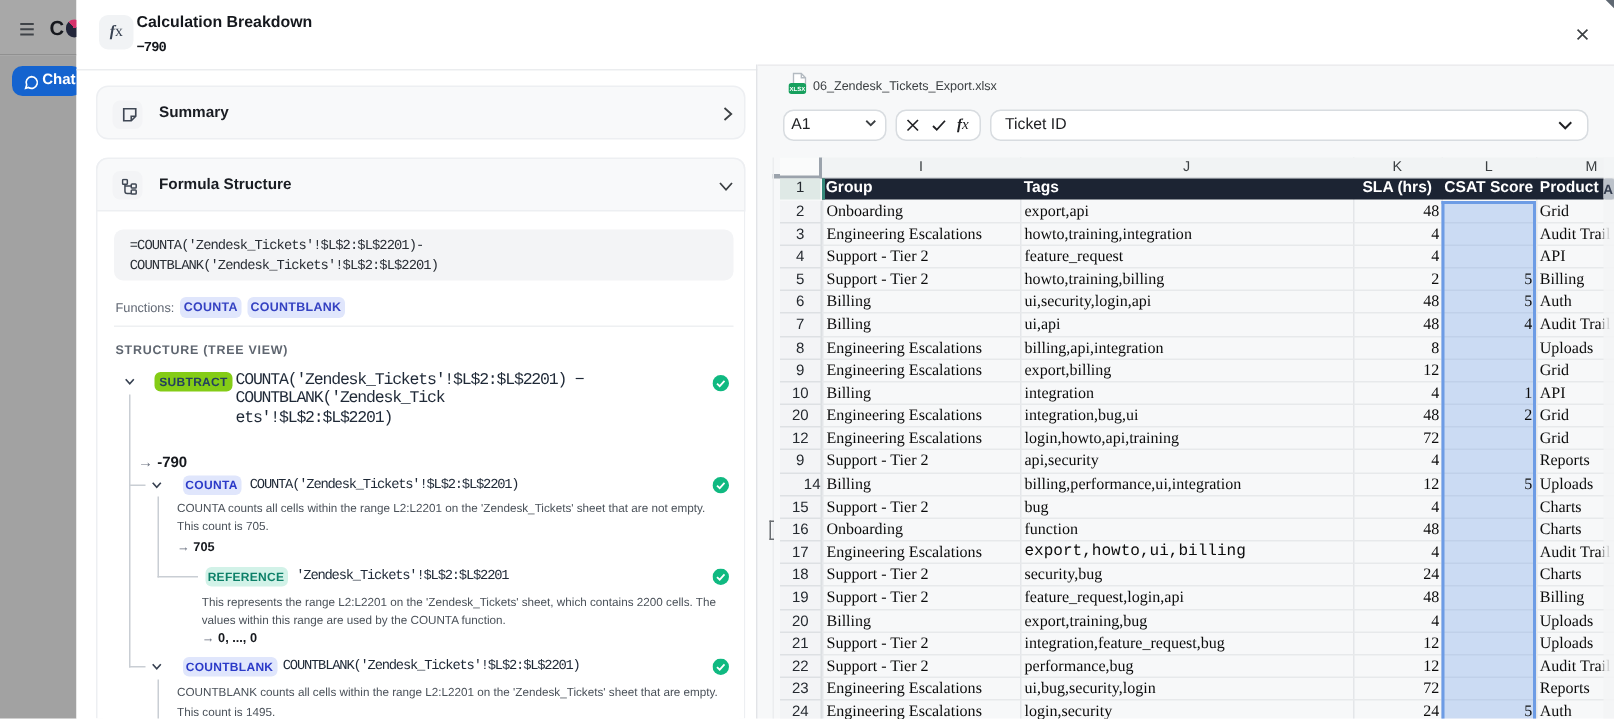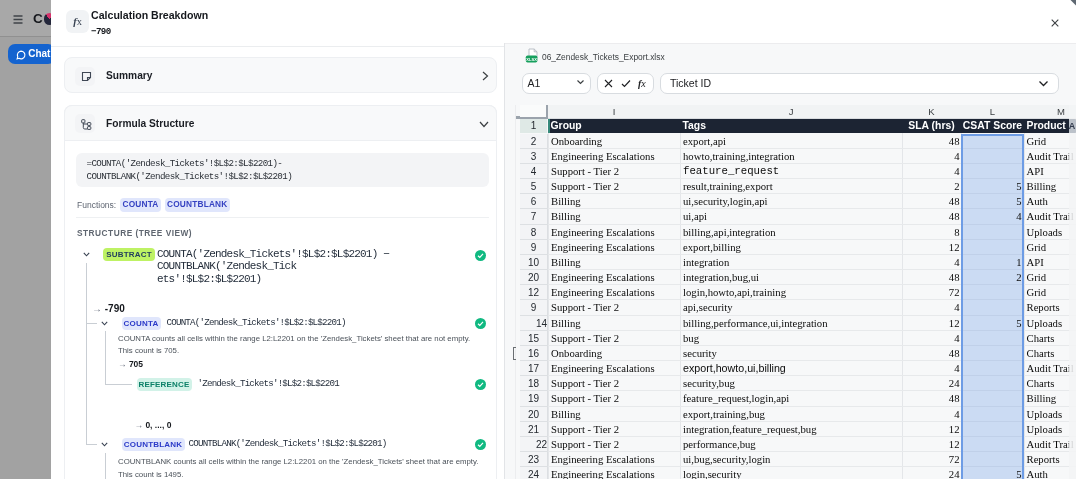--- a/index.html
+++ b/index.html
@@ -120,38 +120,38 @@
 <div class="a" style="left:520.0px;top:285.20px;width:27.0px;height:15.17px;line-height:15.17px;text-align:center;font-size:10px;color:#24292f">12</div>
 <div class="a" style="left:520.0px;top:300.37px;width:27.0px;height:15.17px;line-height:15.17px;text-align:center;font-size:10px;color:#24292f">9</div>
 <div class="a" style="left:520.0px;top:315.54px;width:27.0px;height:15.17px;line-height:15.17px;text-align:right;font-size:10px;color:#24292f">14</div>
 <div class="a" style="left:520.0px;top:330.71px;width:27.0px;height:15.17px;line-height:15.17px;text-align:center;font-size:10px;color:#24292f">15</div>
 <div class="a" style="left:520.0px;top:345.88px;width:27.0px;height:15.17px;line-height:15.17px;text-align:center;font-size:10px;color:#24292f">16</div>
 <div class="a" style="left:520.0px;top:361.05px;width:27.0px;height:15.17px;line-height:15.17px;text-align:center;font-size:10px;color:#24292f">17</div>
 <div class="a" style="left:520.0px;top:376.22px;width:27.0px;height:15.17px;line-height:15.17px;text-align:center;font-size:10px;color:#24292f">18</div>
 <div class="a" style="left:520.0px;top:391.39px;width:27.0px;height:15.17px;line-height:15.17px;text-align:center;font-size:10px;color:#24292f">19</div>
 <div class="a" style="left:520.0px;top:406.56px;width:27.0px;height:15.17px;line-height:15.17px;text-align:center;font-size:10px;color:#24292f">20</div>
 <div class="a" style="left:520.0px;top:421.73px;width:27.0px;height:15.17px;line-height:15.17px;text-align:center;font-size:10px;color:#24292f">21</div>
-<div class="a" style="left:520.0px;top:436.90px;width:27.0px;height:15.17px;line-height:15.17px;text-align:right;font-size:10px;color:#24292f">22</div>
+<div class="a" style="left:520.0px;top:436.90px;width:27.0px;height:15.17px;line-height:15.17px;text-align:center;font-size:10px;color:#24292f">22</div>
 <div class="a" style="left:520.0px;top:452.07px;width:27.0px;height:15.17px;line-height:15.17px;text-align:center;font-size:10px;color:#24292f">23</div>
 <div class="a" style="left:520.0px;top:467.24px;width:27.0px;height:15.17px;line-height:15.17px;text-align:center;font-size:10px;color:#24292f">24</div>
 <div class="a" style="left:961.0px;top:133.5px;width:63.0px;height:345.5px;background:rgba(96,148,229,0.29);border-left:2px solid #6d9ce5;border-right:2px solid #6d9ce5;border-top:2px solid #6d9ce5"></div>
 <div class="a" style="left:551.0px;top:133.50px;height:15.17px;line-height:15.17px;font-size:10.7px;color:#0b0b0b;font-family:'Liberation Serif',serif;white-space:nowrap">Onboarding</div>
 <div class="a" style="left:683.0px;top:133.50px;height:15.17px;line-height:15.17px;font-size:10.7px;color:#0b0b0b;font-family:'Liberation Serif',serif;white-space:nowrap">export,api</div>
 <div class="a" style="left:902.0px;top:133.50px;width:57.5px;text-align:right;height:15.17px;line-height:15.17px;font-size:10.7px;color:#0b0b0b;font-family:'Liberation Serif',serif;white-space:nowrap">48</div>
 <div class="a" style="left:1026.5px;top:133.50px;height:15.17px;line-height:15.17px;font-size:10.7px;color:#0b0b0b;font-family:'Liberation Serif',serif;white-space:nowrap">Grid</div>
 <div class="a" style="left:551.0px;top:148.67px;height:15.17px;line-height:15.17px;font-size:10.7px;color:#0b0b0b;font-family:'Liberation Serif',serif;white-space:nowrap">Engineering Escalations</div>
 <div class="a" style="left:683.0px;top:148.67px;height:15.17px;line-height:15.17px;font-size:10.7px;color:#0b0b0b;font-family:'Liberation Serif',serif;white-space:nowrap">howto,training,integration</div>
 <div class="a" style="left:902.0px;top:148.67px;width:57.5px;text-align:right;height:15.17px;line-height:15.17px;font-size:10.7px;color:#0b0b0b;font-family:'Liberation Serif',serif;white-space:nowrap">4</div>
 <div class="a" style="left:1026.5px;top:148.67px;height:15.17px;line-height:15.17px;font-size:10.7px;color:#0b0b0b;font-family:'Liberation Serif',serif;white-space:nowrap">Audit Trail</div>
 <div class="a" style="left:551.0px;top:163.84px;height:15.17px;line-height:15.17px;font-size:10.7px;color:#0b0b0b;font-family:'Liberation Serif',serif;white-space:nowrap">Support - Tier 2</div>
-<div class="a" style="left:683.0px;top:163.84px;height:15.17px;line-height:15.17px;font-size:10.7px;color:#0b0b0b;font-family:Liberation Mono, monospace;white-space:nowrap">feature_request</div>
+<div class="a" style="left:683.0px;top:163.84px;height:15.17px;line-height:15.17px;font-size:10.7px;color:#0b0b0b;font-family:Liberation Serif, serif;white-space:nowrap">feature_request</div>
 <div class="a" style="left:902.0px;top:163.84px;width:57.5px;text-align:right;height:15.17px;line-height:15.17px;font-size:10.7px;color:#0b0b0b;font-family:'Liberation Serif',serif;white-space:nowrap">4</div>
 <div class="a" style="left:1026.5px;top:163.84px;height:15.17px;line-height:15.17px;font-size:10.7px;color:#0b0b0b;font-family:'Liberation Serif',serif;white-space:nowrap">API</div>
 <div class="a" style="left:551.0px;top:179.01px;height:15.17px;line-height:15.17px;font-size:10.7px;color:#0b0b0b;font-family:'Liberation Serif',serif;white-space:nowrap">Support - Tier 2</div>
-<div class="a" style="left:683.0px;top:179.01px;height:15.17px;line-height:15.17px;font-size:10.7px;color:#0b0b0b;font-family:'Liberation Serif',serif;white-space:nowrap">result,training,export</div>
+<div class="a" style="left:683.0px;top:179.01px;height:15.17px;line-height:15.17px;font-size:10.7px;color:#0b0b0b;font-family:'Liberation Serif',serif;white-space:nowrap">howto,training,billing</div>
 <div class="a" style="left:902.0px;top:179.01px;width:57.5px;text-align:right;height:15.17px;line-height:15.17px;font-size:10.7px;color:#0b0b0b;font-family:'Liberation Serif',serif;white-space:nowrap">2</div>
 <div class="a" style="left:961.0px;top:179.01px;width:60.5px;text-align:right;height:15.17px;line-height:15.17px;font-size:10.7px;color:#0b0b0b;font-family:'Liberation Serif',serif;white-space:nowrap">5</div>
 <div class="a" style="left:1026.5px;top:179.01px;height:15.17px;line-height:15.17px;font-size:10.7px;color:#0b0b0b;font-family:'Liberation Serif',serif;white-space:nowrap">Billing</div>
 <div class="a" style="left:551.0px;top:194.18px;height:15.17px;line-height:15.17px;font-size:10.7px;color:#0b0b0b;font-family:'Liberation Serif',serif;white-space:nowrap">Billing</div>
 <div class="a" style="left:683.0px;top:194.18px;height:15.17px;line-height:15.17px;font-size:10.7px;color:#0b0b0b;font-family:'Liberation Serif',serif;white-space:nowrap">ui,security,login,api</div>
 <div class="a" style="left:902.0px;top:194.18px;width:57.5px;text-align:right;height:15.17px;line-height:15.17px;font-size:10.7px;color:#0b0b0b;font-family:'Liberation Serif',serif;white-space:nowrap">48</div>
 <div class="a" style="left:961.0px;top:194.18px;width:60.5px;text-align:right;height:15.17px;line-height:15.17px;font-size:10.7px;color:#0b0b0b;font-family:'Liberation Serif',serif;white-space:nowrap">5</div>
 <div class="a" style="left:1026.5px;top:194.18px;height:15.17px;line-height:15.17px;font-size:10.7px;color:#0b0b0b;font-family:'Liberation Serif',serif;white-space:nowrap">Auth</div>
 <div class="a" style="left:551.0px;top:209.35px;height:15.17px;line-height:15.17px;font-size:10.7px;color:#0b0b0b;font-family:'Liberation Serif',serif;white-space:nowrap">Billing</div>
 <div class="a" style="left:683.0px;top:209.35px;height:15.17px;line-height:15.17px;font-size:10.7px;color:#0b0b0b;font-family:'Liberation Serif',serif;white-space:nowrap">ui,api</div>
@@ -187,25 +187,25 @@
 <div class="a" style="left:551.0px;top:315.54px;height:15.17px;line-height:15.17px;font-size:10.7px;color:#0b0b0b;font-family:'Liberation Serif',serif;white-space:nowrap">Billing</div>
 <div class="a" style="left:683.0px;top:315.54px;height:15.17px;line-height:15.17px;font-size:10.7px;color:#0b0b0b;font-family:'Liberation Serif',serif;white-space:nowrap">billing,performance,ui,integration</div>
 <div class="a" style="left:902.0px;top:315.54px;width:57.5px;text-align:right;height:15.17px;line-height:15.17px;font-size:10.7px;color:#0b0b0b;font-family:'Liberation Serif',serif;white-space:nowrap">12</div>
 <div class="a" style="left:961.0px;top:315.54px;width:60.5px;text-align:right;height:15.17px;line-height:15.17px;font-size:10.7px;color:#0b0b0b;font-family:'Liberation Serif',serif;white-space:nowrap">5</div>
 <div class="a" style="left:1026.5px;top:315.54px;height:15.17px;line-height:15.17px;font-size:10.7px;color:#0b0b0b;font-family:'Liberation Serif',serif;white-space:nowrap">Uploads</div>
 <div class="a" style="left:551.0px;top:330.71px;height:15.17px;line-height:15.17px;font-size:10.7px;color:#0b0b0b;font-family:'Liberation Serif',serif;white-space:nowrap">Support - Tier 2</div>
 <div class="a" style="left:683.0px;top:330.71px;height:15.17px;line-height:15.17px;font-size:10.7px;color:#0b0b0b;font-family:'Liberation Serif',serif;white-space:nowrap">bug</div>
 <div class="a" style="left:902.0px;top:330.71px;width:57.5px;text-align:right;height:15.17px;line-height:15.17px;font-size:10.7px;color:#0b0b0b;font-family:'Liberation Serif',serif;white-space:nowrap">4</div>
 <div class="a" style="left:1026.5px;top:330.71px;height:15.17px;line-height:15.17px;font-size:10.7px;color:#0b0b0b;font-family:'Liberation Serif',serif;white-space:nowrap">Charts</div>
 <div class="a" style="left:551.0px;top:345.88px;height:15.17px;line-height:15.17px;font-size:10.7px;color:#0b0b0b;font-family:'Liberation Serif',serif;white-space:nowrap">Onboarding</div>
-<div class="a" style="left:683.0px;top:345.88px;height:15.17px;line-height:15.17px;font-size:10.7px;color:#0b0b0b;font-family:'Liberation Serif',serif;white-space:nowrap">security</div>
+<div class="a" style="left:683.0px;top:345.88px;height:15.17px;line-height:15.17px;font-size:10.7px;color:#0b0b0b;font-family:'Liberation Serif',serif;white-space:nowrap">function</div>
 <div class="a" style="left:902.0px;top:345.88px;width:57.5px;text-align:right;height:15.17px;line-height:15.17px;font-size:10.7px;color:#0b0b0b;font-family:'Liberation Serif',serif;white-space:nowrap">48</div>
 <div class="a" style="left:1026.5px;top:345.88px;height:15.17px;line-height:15.17px;font-size:10.7px;color:#0b0b0b;font-family:'Liberation Serif',serif;white-space:nowrap">Charts</div>
 <div class="a" style="left:551.0px;top:361.05px;height:15.17px;line-height:15.17px;font-size:10.7px;color:#0b0b0b;font-family:'Liberation Serif',serif;white-space:nowrap">Engineering Escalations</div>
-<div class="a" style="left:683.0px;top:361.05px;height:15.17px;line-height:15.17px;font-size:10.7px;color:#0b0b0b;font-family:Liberation Sans, sans-serif;white-space:nowrap">export,howto,ui,billing</div>
+<div class="a" style="left:683.0px;top:361.05px;height:15.17px;line-height:15.17px;font-size:10.7px;color:#0b0b0b;font-family:Liberation Mono, monospace;white-space:nowrap">export,howto,ui,billing</div>
 <div class="a" style="left:902.0px;top:361.05px;width:57.5px;text-align:right;height:15.17px;line-height:15.17px;font-size:10.7px;color:#0b0b0b;font-family:'Liberation Serif',serif;white-space:nowrap">4</div>
 <div class="a" style="left:1026.5px;top:361.05px;height:15.17px;line-height:15.17px;font-size:10.7px;color:#0b0b0b;font-family:'Liberation Serif',serif;white-space:nowrap">Audit Trail</div>
 <div class="a" style="left:551.0px;top:376.22px;height:15.17px;line-height:15.17px;font-size:10.7px;color:#0b0b0b;font-family:'Liberation Serif',serif;white-space:nowrap">Support - Tier 2</div>
 <div class="a" style="left:683.0px;top:376.22px;height:15.17px;line-height:15.17px;font-size:10.7px;color:#0b0b0b;font-family:'Liberation Serif',serif;white-space:nowrap">security,bug</div>
 <div class="a" style="left:902.0px;top:376.22px;width:57.5px;text-align:right;height:15.17px;line-height:15.17px;font-size:10.7px;color:#0b0b0b;font-family:'Liberation Serif',serif;white-space:nowrap">24</div>
 <div class="a" style="left:1026.5px;top:376.22px;height:15.17px;line-height:15.17px;font-size:10.7px;color:#0b0b0b;font-family:'Liberation Serif',serif;white-space:nowrap">Charts</div>
 <div class="a" style="left:551.0px;top:391.39px;height:15.17px;line-height:15.17px;font-size:10.7px;color:#0b0b0b;font-family:'Liberation Serif',serif;white-space:nowrap">Support - Tier 2</div>
 <div class="a" style="left:683.0px;top:391.39px;height:15.17px;line-height:15.17px;font-size:10.7px;color:#0b0b0b;font-family:'Liberation Serif',serif;white-space:nowrap">feature_request,login,api</div>
 <div class="a" style="left:902.0px;top:391.39px;width:57.5px;text-align:right;height:15.17px;line-height:15.17px;font-size:10.7px;color:#0b0b0b;font-family:'Liberation Serif',serif;white-space:nowrap">48</div>
 <div class="a" style="left:1026.5px;top:391.39px;height:15.17px;line-height:15.17px;font-size:10.7px;color:#0b0b0b;font-family:'Liberation Serif',serif;white-space:nowrap">Billing</div>
@@ -281,21 +281,21 @@
 <div class="a" style="left:24.5px;top:152.5px;width:413px;height:34.5px;background:#f3f4f6;border-radius:6px"></div>
 <div class="a" style="left:35.5px;top:156.5px;font-family:'Liberation Mono',monospace;font-size:9.2px;letter-spacing:-0.62px;color:#2a2f36;line-height:13.5px">=COUNTA('Zendesk_Tickets'!$L$2:$L$2201)-<br>COUNTBLANK('Zendesk_Tickets'!$L$2:$L$2201)</div>
 <div class="a" style="left:26.0px;top:199.5px;font-size:8.5px;color:#5f6672;line-height:11px">Functions:</div>
 <div class="a" style="left:69.0px;top:198px;width:41px;background:#e0e6fc;color:#3542c2;font-size:8.3px;font-weight:bold;letter-spacing:0.2px;border-radius:4px;height:13.5px;line-height:13.5px;text-align:center">COUNTA</div>
 <div class="a" style="left:114.0px;top:198px;width:64.5px;background:#e0e6fc;color:#3542c2;font-size:8.3px;font-weight:bold;letter-spacing:0.2px;border-radius:4px;height:13.5px;line-height:13.5px;text-align:center">COUNTBLANK</div>
 <div class="a" style="left:24.5px;top:217px;width:413px;height:1px;background:#eef0f2"></div>
 <div class="a" style="left:26.0px;top:227.5px;font-size:8.3px;font-weight:bold;color:#5f6670;letter-spacing:0.5px;line-height:11px">STRUCTURE (TREE VIEW)</div>
 <svg class="a" style="left:31.5px;top:252.0px" width="7" height="5" viewBox="0 0 7 5">
         <path d="M0.8 0.8 L3.5 3.8 L6.2 0.8" fill="none" stroke="#374151" stroke-width="1.1"></path>
       </svg>
-<div class="a" style="left:52.0px;top:247.5px;width:52px;height:13px;line-height:13px;text-align:center;background:#bef264;color:#24405e;font-size:8px;font-weight:bold;letter-spacing:0.2px;border-radius:4px">SUBTRACT</div>
+<div class="a" style="left:52.0px;top:247.5px;width:52px;height:13px;line-height:13px;text-align:center;background:#84cc16;color:#24405e;font-size:8px;font-weight:bold;letter-spacing:0.2px;border-radius:4px">SUBTRACT</div>
 <div class="a" style="left:106.0px;top:247.5px;font-family:'Liberation Mono',monospace;font-size:11px;letter-spacing:-0.8px;color:#1f2937;line-height:12.9px">COUNTA('Zendesk_Tickets'!$L$2:$L$2201) − COUNTBLANK('Zendesk_Tick<br>ets'!$L$2:$L$2201)</div>
 <svg class="a" style="left:423.5px;top:249.5px" width="11" height="11" viewBox="0 0 11 11">
         <circle cx="5.5" cy="5.5" r="5.5" fill="#10b981"></circle>
         <path d="M3 5.7 L4.8 7.4 L8 3.9" fill="none" stroke="#fff" stroke-width="1.2"></path>
       </svg>
 <div class="a" style="left:41px;top:302.5px;font-size:10px;color:#6b7280;line-height:11px">→ <b style="color:#15181d">-790</b></div>
 <div class="a" style="left:35.0px;top:263px;width:1px;height:181.5px;background:#c9ced4"></div>
 <div class="a" style="left:35.0px;top:322.5px;width:11px;height:1px;background:#c9ced4"></div>
 <div class="a" style="left:35.0px;top:444px;width:11px;height:1px;background:#c9ced4"></div>
 <svg class="a" style="left:49.5px;top:320.5px" width="7" height="5" viewBox="0 0 7 5">
@@ -310,20 +310,21 @@
 <div class="a" style="left:67.0px;top:332.5px;font-size:7.8px;color:#4a5159;line-height:12.6px">COUNTA counts all cells within the range L2:L2201 on the 'Zendesk_Tickets' sheet that are not empty.<br>This count is 705.</div>
 <div class="a" style="left:67.0px;top:358.5px;font-size:8.5px;color:#6b7280;line-height:11px">→ <b style="color:#15181d">705</b></div>
 <div class="a" style="left:53.5px;top:331px;width:1px;height:53.5px;background:#c9ced4"></div>
 <div class="a" style="left:53.5px;top:384px;width:27px;height:1px;background:#c9ced4"></div>
 <div class="a" style="left:85.5px;top:378px;width:55px;height:13px;line-height:13px;text-align:center;background:#d2f2e8;color:#0c8068;font-size:8px;font-weight:bold;letter-spacing:0.2px;border-radius:4px">REFERENCE</div>
 <div class="a" style="left:146.5px;top:378.3px;font-family:'Liberation Mono',monospace;font-size:9.2px;letter-spacing:-0.8px;color:#1f2937;line-height:12.9px">'Zendesk_Tickets'!$L$2:$L$2201</div>
 <svg class="a" style="left:423.5px;top:379.0px" width="11" height="11" viewBox="0 0 11 11">
         <circle cx="5.5" cy="5.5" r="5.5" fill="#10b981"></circle>
         <path d="M3 5.7 L4.8 7.4 L8 3.9" fill="none" stroke="#fff" stroke-width="1.2"></path>
       </svg>
+<div class="a" style="left:83.5px;top:395.5px;font-size:7.8px;color:#4a5159;line-height:12.6px">This represents the range L2:L2201 on the 'Zendesk_Tickets' sheet, which contains 2200 cells. The<br>values within this range are used by the COUNTA function.</div>
 <div class="a" style="left:83.5px;top:420px;font-size:8.5px;color:#6b7280;line-height:11px">→ <b style="color:#15181d">0, ..., 0</b></div>
 <svg class="a" style="left:49.5px;top:442.0px" width="7" height="5" viewBox="0 0 7 5">
         <path d="M0.8 0.8 L3.5 3.8 L6.2 0.8" fill="none" stroke="#374151" stroke-width="1.1"></path>
       </svg>
 <div class="a" style="left:70.5px;top:438px;width:63px;height:13px;line-height:13px;text-align:center;background:#e0e6fc;color:#2b3ac8;font-size:8px;font-weight:bold;letter-spacing:0.2px;border-radius:4px">COUNTBLANK</div>
 <div class="a" style="left:137.5px;top:438.3px;font-family:'Liberation Mono',monospace;font-size:9.2px;letter-spacing:-0.8px;color:#1f2937;line-height:12.9px">COUNTBLANK('Zendesk_Tickets'!$L$2:$L$2201)</div>
 <svg class="a" style="left:423.5px;top:439.0px" width="11" height="11" viewBox="0 0 11 11">
         <circle cx="5.5" cy="5.5" r="5.5" fill="#10b981"></circle>
         <path d="M3 5.7 L4.8 7.4 L8 3.9" fill="none" stroke="#fff" stroke-width="1.2"></path>
       </svg>

